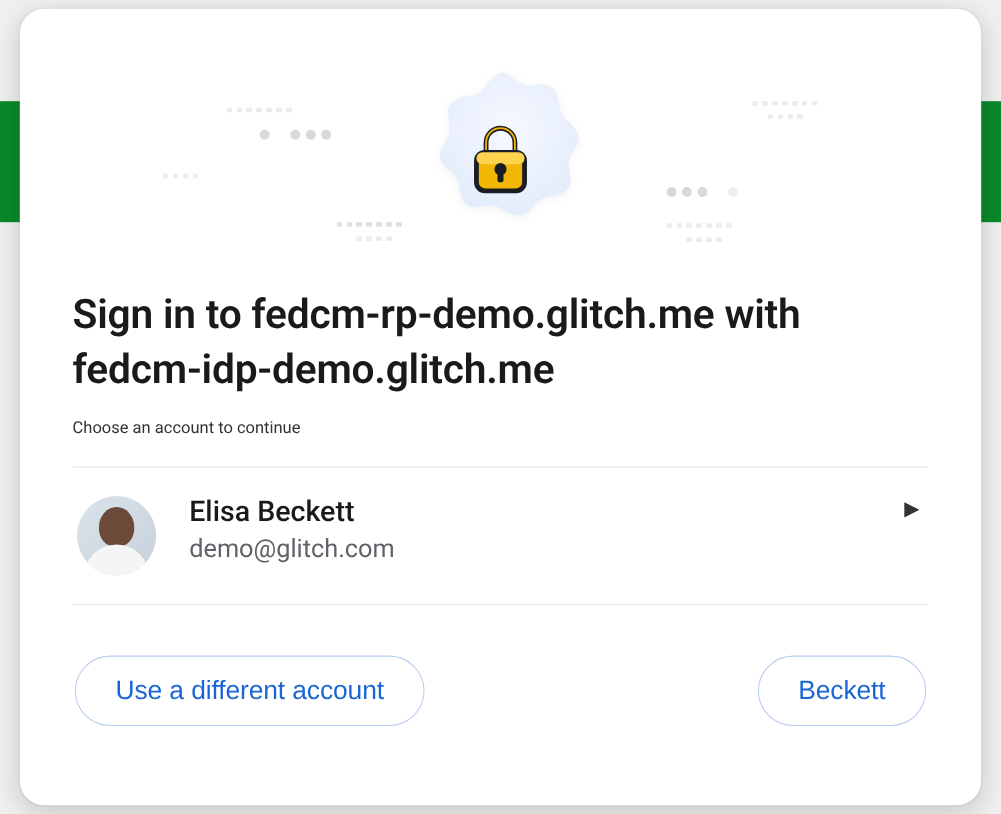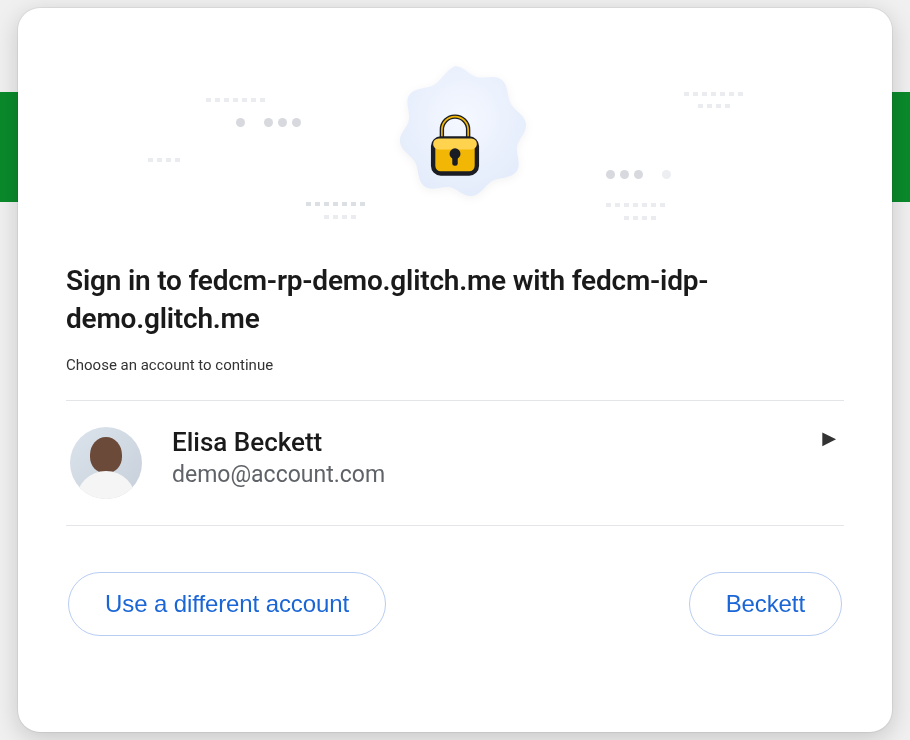--- a/index.html
+++ b/index.html
@@ -77,21 +77,21 @@
       inset: 0;
       filter: drop-shadow(0 2px 4px rgba(0,0,0,0.05));
     }
     .lock-icon {
       position: relative;
       z-index: 3;
       width: 70px;
       height: 70px;
     }
     .title {
-      font-size: 28px;
+      font-size: 37px;
       font-weight: 600;
       color: #1a1a1a;
       line-height: 1.35;
       margin-bottom: 18px;
       letter-spacing: -0.2px;
     }
     .subtitle {
       font-size: 15px;
       font-weight: 400;
       color: #333;
@@ -222,21 +222,21 @@
 
   <h1 class="title">Sign in to fedcm-rp-demo.glitch.me with fedcm-idp-demo.glitch.me</h1>
   <p class="subtitle">Choose an account to continue</p>
 
   <hr class="divider">
 
   <div class="account-row">
     <div class="avatar"></div>
     <div class="account-info">
       <div class="account-name">Elisa Beckett</div>
-      <div class="account-email">demo@account.com</div>
+      <div class="account-email">demo@glitch.com</div>
     </div>
     <span class="chevron">▶</span>
   </div>
 
   <hr class="divider">
 
   <div class="actions">
     <button class="btn">Use a different account</button>
     <button class="btn">Beckett</button>
   </div>

